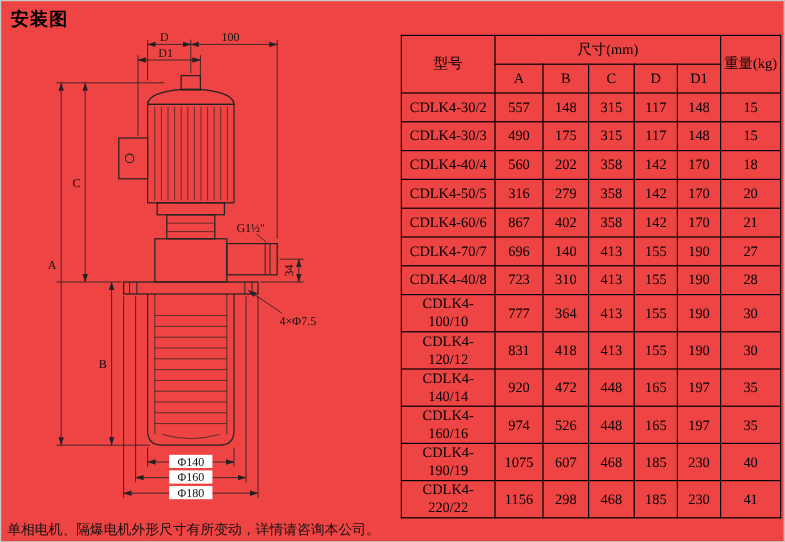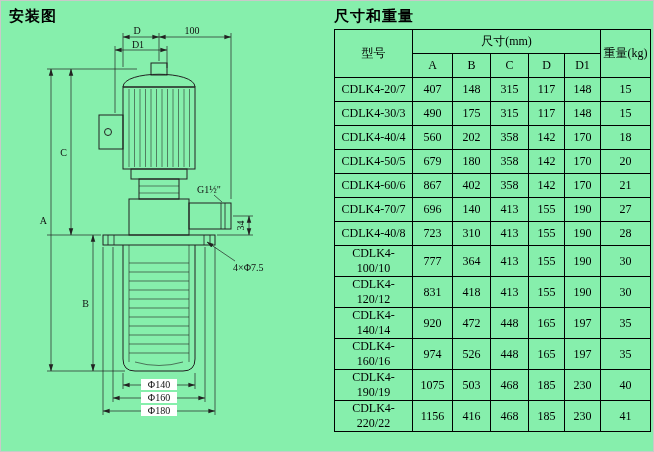--- a/index.html
+++ b/index.html
@@ -2,21 +2,21 @@
 <html><head>
 <meta charset="utf-8">
 <style>
   * { margin:0; padding:0; box-sizing:border-box; }
   html,body { background:#fff; }
   body {
     width:654px; height:452px; position:relative; overflow:hidden;
     font-family:"Liberation Sans", sans-serif; color:#000;
   }
   .page {
-    position:absolute; inset:0; background:#86efac; border:1px solid #c9c9c9;
+    position:absolute; inset:0; background:#ef4444; border:1px solid #c9c9c9;
   }
   .section-title {
     position:absolute; font-size:15px; font-weight:bold; letter-spacing:1px;
     font-family:"Liberation Sans", sans-serif;
   }
   #left-title { left:8px; top:6px; }
   #right-title { left:333px; top:6px; }
   #drawing { position:absolute; left:0; top:22px; }
   #footnote {
     position:absolute; left:5px; top:433px; font-size:11.5px; color:#111;
@@ -32,21 +32,20 @@
     font-weight:normal; font-size:12px; height:24px; padding:0 1px; color:#000;
   }
   svg text { font-family:"Liberation Serif","DejaVu Serif",serif; }
 </style>
 </head>
 <body>
 
 <div class="page">
 
   <div id="left-title" class="section-title">安装图</div>
-  <div id="right-title" class="section-title">尺寸和重量</div>
 
   <svg id="drawing" width="330" height="410" viewBox="0 0 330 410">
     <defs>
       <marker id="ar" viewBox="0 0 10 10" refX="9.5" refY="5" markerWidth="10" markerHeight="10" orient="auto-start-reverse">
         <path d="M0,1.8 L10,5 L0,8.2 Z" fill="#222"></path>
       </marker>
     </defs>
 
     <g stroke="#222" fill="none" stroke-width="1">
       <rect x="150" y="40" width="16" height="12"></rect>
@@ -130,22 +129,22 @@
         <tr>
           <th>A</th>
           <th>B</th>
           <th>C</th>
           <th>D</th>
           <th>D1</th>
         </tr>
       </thead>
       <tbody>
   <tr>
-    <td>CDLK4-20/7</td>
-    <td>407</td>
+    <td>CDLK4-30/2</td>
+    <td>557</td>
     <td>148</td>
     <td>315</td>
     <td>117</td>
     <td>148</td>
     <td>15</td>
   </tr>
 
   <tr>
     <td>CDLK4-30/3</td>
     <td>490</td>
@@ -161,22 +160,22 @@
     <td>560</td>
     <td>202</td>
     <td>358</td>
     <td>142</td>
     <td>170</td>
     <td>18</td>
   </tr>
 
   <tr>
     <td>CDLK4-50/5</td>
-    <td>679</td>
-    <td>180</td>
+    <td>316</td>
+    <td>279</td>
     <td>358</td>
     <td>142</td>
     <td>170</td>
     <td>20</td>
   </tr>
 
   <tr>
     <td>CDLK4-60/6</td>
     <td>867</td>
     <td>402</td>
@@ -242,33 +241,34 @@
     <td>526</td>
     <td>448</td>
     <td>165</td>
     <td>197</td>
     <td>35</td>
   </tr>
 
   <tr>
     <td>CDLK4-190/19</td>
     <td>1075</td>
-    <td>503</td>
+    <td>607</td>
     <td>468</td>
     <td>185</td>
     <td>230</td>
     <td>40</td>
   </tr>
 
   <tr>
     <td>CDLK4-220/22</td>
     <td>1156</td>
-    <td>416</td>
+    <td>298</td>
     <td>468</td>
     <td>185</td>
     <td>230</td>
     <td>41</td>
   </tr>
 </tbody>
     </table>
   </div>
 
+  <div id="footnote">单相电机、隔爆电机外形尺寸有所变动，详情请咨询本公司。</div>
 </div>
 
 </body></html>

